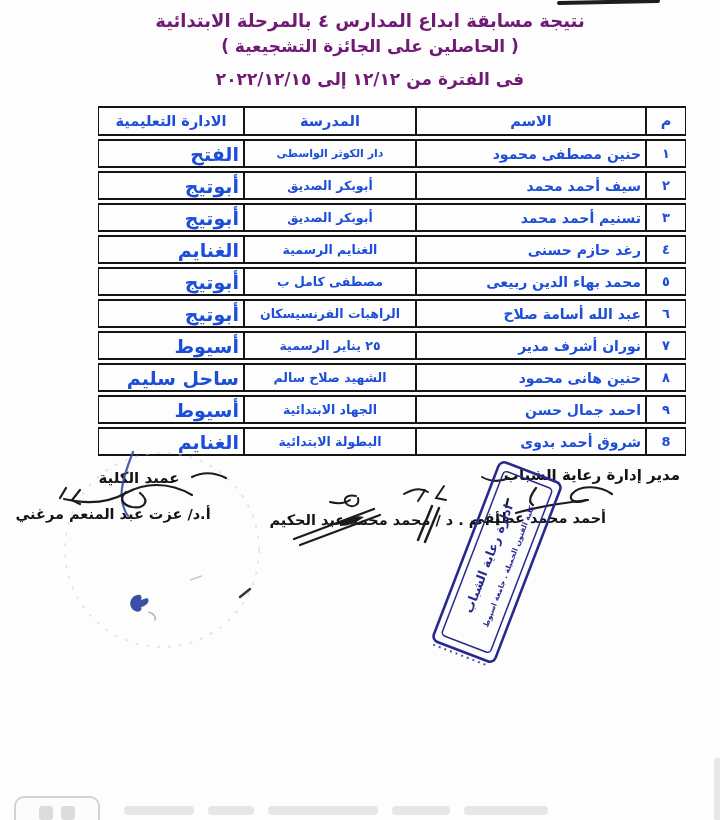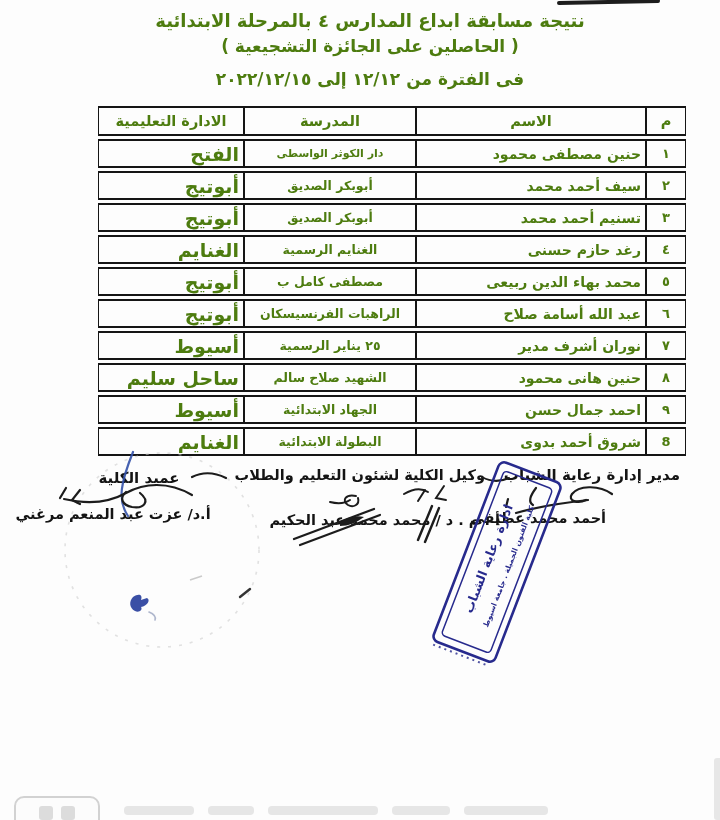--- a/index.html
+++ b/index.html
@@ -6,31 +6,31 @@
   html,body { width:720px; height:820px; }
   body { font-family:"DejaVu Sans", sans-serif; background:#ffffff; }
   .page { position:relative; width:720px; height:820px; background:#fdfdfd; overflow:hidden; }
 
   
   .scan-line-top { position:absolute; left:557px; top:0; width:103px; height:4px;
     background:#1d1d1d; transform:rotate(-1.2deg); border-radius:2px; }
 
   
   .title { position:absolute; left:110px; top:8px; width:520px; text-align:center;
-    direction:rtl; color:#4d7c0f; font-weight:bold; }
+    direction:rtl; color:#701a75; font-weight:bold; }
   .title .t1 { font-size:18px; line-height:26px; }
   .title .t2 { font-size:17px; line-height:25px; }
   .title .t3 { font-size:17px; line-height:25px; margin-top:8px; }
 
   
   table.results { position:absolute; left:98px; top:103px; width:588px;
     direction:rtl; border-collapse:separate; border-spacing:0 3px; table-layout:fixed; }
   table.results th, table.results td {
     border:1.5px solid #151515; border-top-width:2px; border-bottom-width:2px;
-    background:#fdfdfd; color:#4d7c0f; font-weight:bold; vertical-align:middle;
+    background:#fdfdfd; color:#1d4ed8; font-weight:bold; vertical-align:middle;
     height:29px; padding:0 4px; overflow:hidden; white-space:nowrap; }
   table.results thead th { height:30px; text-align:center; font-size:14.5px; }
   td.c-num { text-align:center; font-size:13px; border-right-width:2.5px; }
   th.c-num { border-right-width:2.5px; }
   td.c-name { text-align:right; padding-right:9px; font-size:14px; }
   td.c-school { text-align:center; font-size:12.5px; }
   td.c-school.small { font-size:11px; }
   td.c-admin { text-align:right; font-size:19px; border-left-width:2.5px; }
   th.c-admin { border-left-width:2.5px; font-size:14px; }
 
@@ -145,21 +145,20 @@
         <td class="c-name">شروق أحمد بدوى</td>
         <td class="c-school">البطولة الابتدائية</td>
         <td class="c-admin">الغنايم</td>
       </tr>
     </tbody>
   </table>
 
   <div class="sig sig-right-title">مدير إدارة رعاية الشباب</div>
   <div class="sig sig-right-name">أحمد محمد عطيفى</div>
 
-  <div class="sig sig-mid-title">وكيل الكلية لشئون التعليم والطلاب</div>
   <div class="sig sig-mid-name">أ . م . د / محمد محمد عبد الحكيم</div>
 
   <div class="sig sig-left-title">عميد الكلية</div>
   <div class="sig sig-left-name">أ.د/ عزت عبد المنعم مرغني</div>
 
   <svg class="overlay" viewBox="0 0 720 820">
 
     <circle cx="162" cy="550" r="97" fill="none" stroke="#cbcbcb" stroke-width="1.6" stroke-dasharray="3 8" opacity="0.55"></circle>
     <path d="M190 580 l12 -4" stroke="#a8a8a8" stroke-width="1.5" fill="none" opacity="0.6"></path>
     <path d="M240 597 l10 -8" stroke="#333" stroke-width="2.4" fill="none" stroke-linecap="round"></path>

